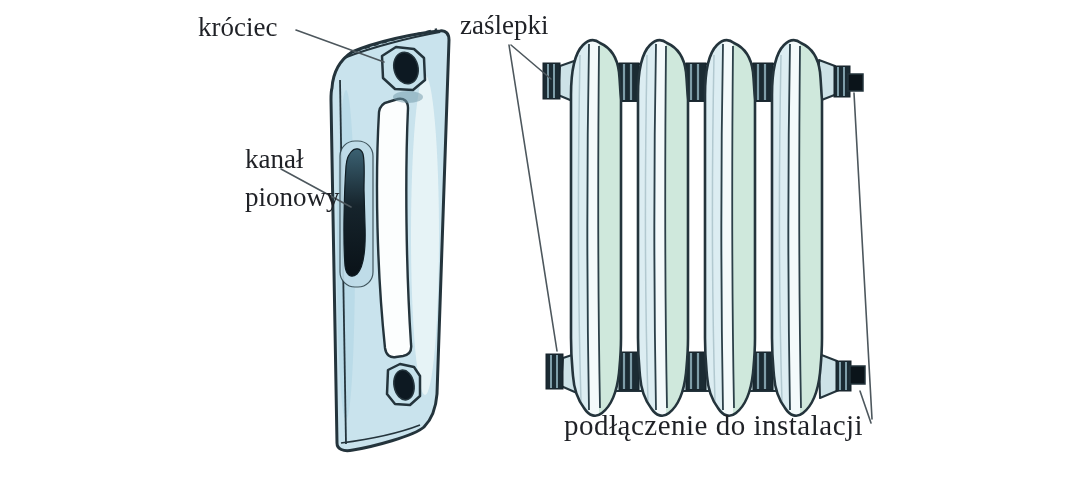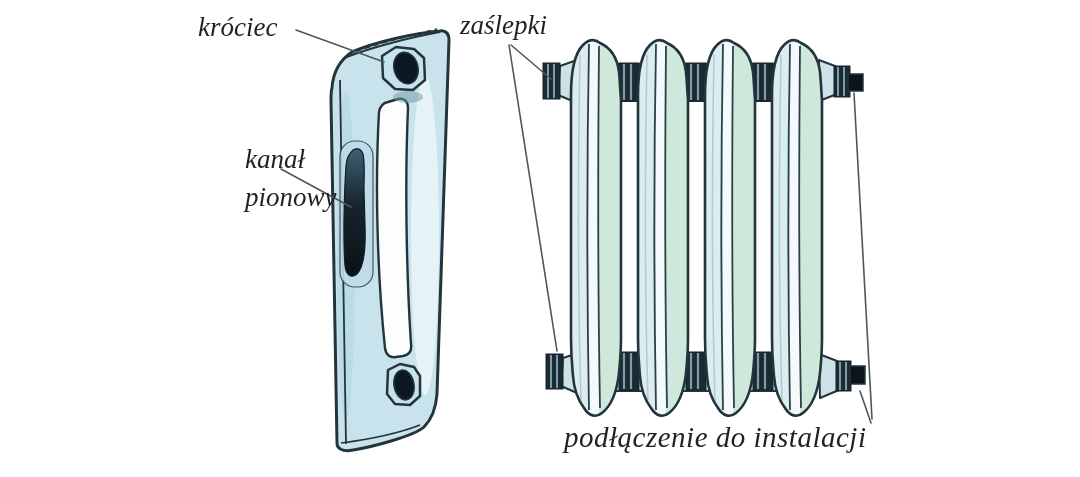--- a/index.html
+++ b/index.html
@@ -2,21 +2,20 @@
 <html><head>
 <meta charset="utf-8">
 <style>
   html,body{margin:0;padding:0;background:#ffffff;}
   #canvas{
     position:relative;
     width:1080px;height:477px;
     background:#ffffff;
     overflow:hidden;
     font-family:"Liberation Serif","DejaVu Serif",serif;
-    font-style:italic;
   }
   #drawing{position:absolute;left:0;top:0;width:1080px;height:477px;}
   .lbl{
     position:absolute;
     font-family:"Liberation Serif","DejaVu Serif",serif;
     font-size:27px;
     line-height:1.1;
     color:#1f2126;
     white-space:nowrap;
   }
@@ -221,14 +220,14 @@
       <path d="M 860 391 L 871 423"></path>
     </g>
   </svg>
 
   <div class="lbl" style="left:198px;top:13px;">króciec</div>
 
   <div class="lbl" style="left:460px;top:11px;text-align:center;">zaślepki</div>
 
   <div class="lbl lbl-kanal" style="left:197px;top:140px;">kanał pionowy</div>
 
-  <div class="lbl lbl-podlaczenie" style="left:564px;top:422px;">podłączenie do instalacji</div>
+  <div class="lbl lbl-podlaczenie" style="left:564px;top:410px;">podłączenie do instalacji</div>
 </div>
 
 </body></html>

